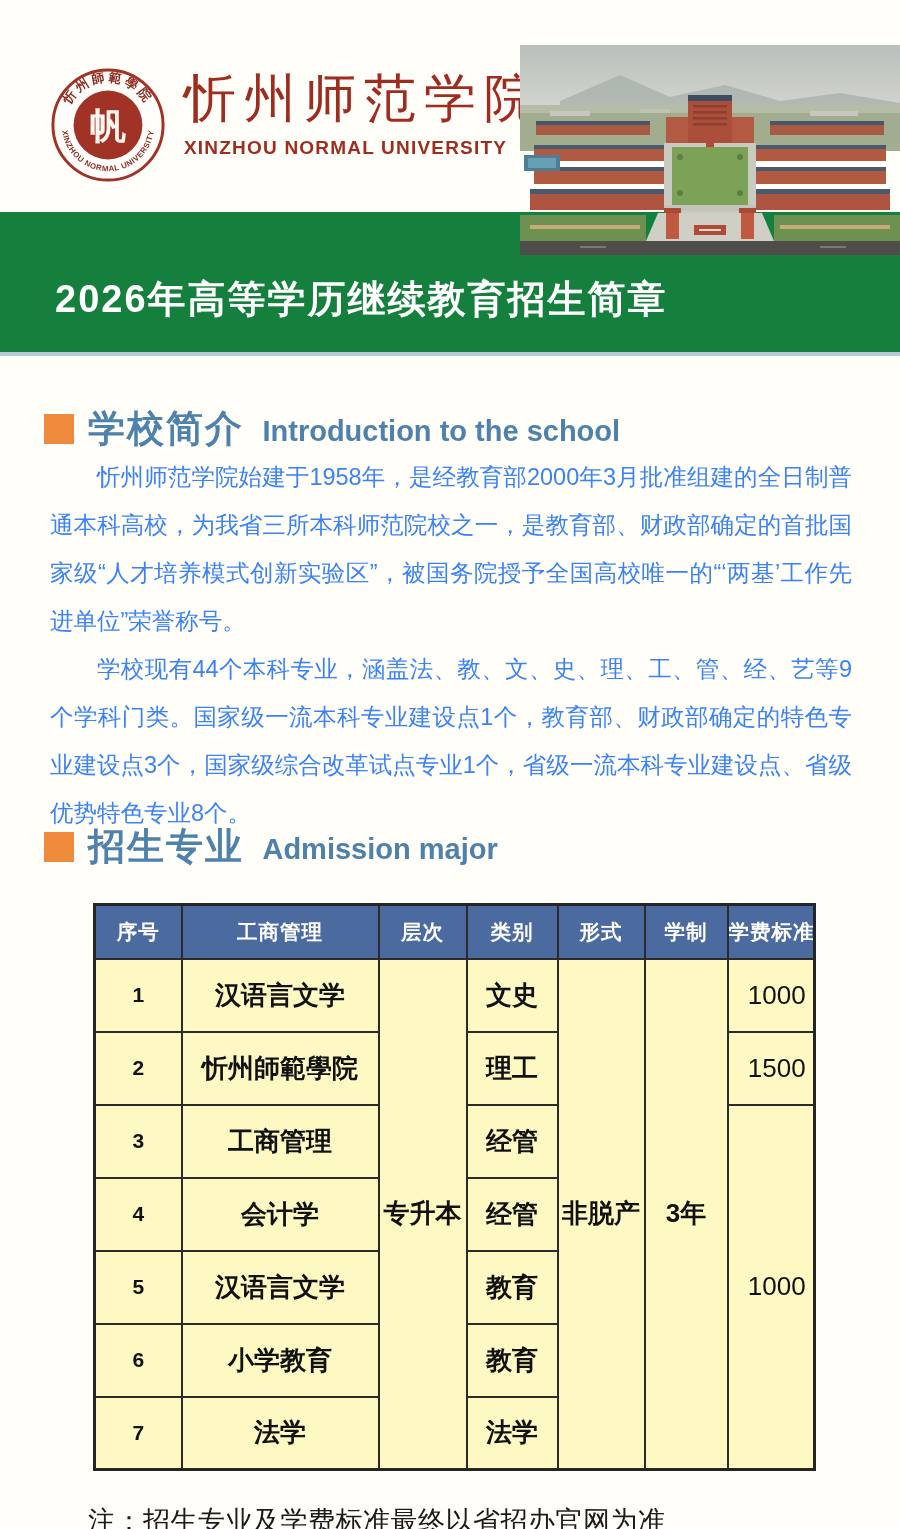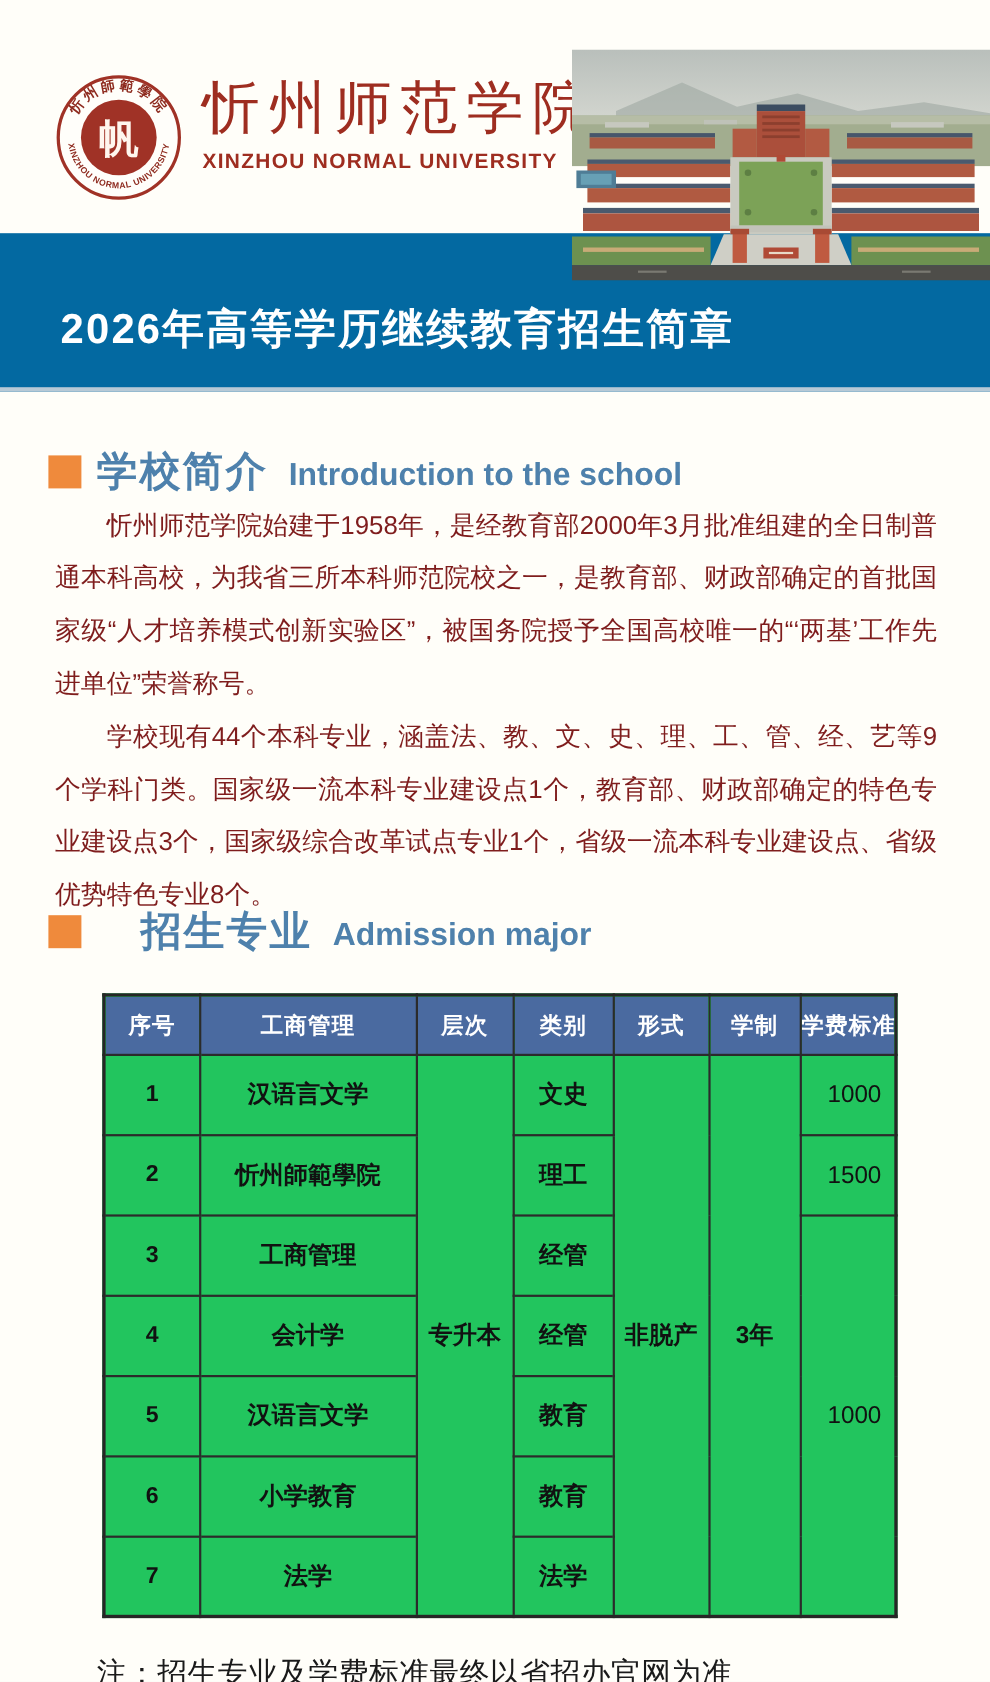--- a/index.html
+++ b/index.html
@@ -22,63 +22,63 @@
   }
   .uni-name-en{
     margin-top:10px;
     font-weight:bold;font-size:19px;letter-spacing:1.2px;
     color:#9E2D20;white-space:nowrap;
   }
   .photo{position:absolute;left:520px;top:45px;width:380px;height:210px;z-index:2;display:block;}
   
   .banner{
     position:absolute;left:0;top:212px;width:900px;height:140px;
-    background:#0369a1;
+    background:#15803d;
     border-bottom:4px solid #B7C9D6;
     z-index:1;
   }
   .banner-title{
     position:absolute;left:55px;top:62px;
     font-size:38px;font-weight:bold;color:#ffffff;letter-spacing:2px;
     white-space:nowrap;
   }
   
   .section-header{position:absolute;left:44px;display:flex;align-items:center;height:46px;}
   .section-header .bullet{width:30px;height:30px;background:#EF8A3C;margin-right:14px;flex:0 0 auto;}
   .section-header .titles{white-space:nowrap;}
   .section-title-zh{font-size:37px;font-weight:bold;color:#4E81AC;letter-spacing:2px;}
   .section-title-en{font-size:29px;font-weight:bold;color:#4E81AC;margin-left:14px;}
   #section-intro{top:406px;}
-  #section-admission{top:824px;gap:40px;}
+  #section-admission{top:824px;}
   
   .intro-text{
     position:absolute;left:50px;top:453px;width:802px;
-    font-size:23.5px;line-height:48px;color:#7f1d1d;
+    font-size:23.5px;line-height:48px;color:#3b82f6;
     text-align:justify;
   }
   .intro-text p{margin:0;text-indent:2em;}
   
   .admission-table{
     position:absolute;left:93px;top:903px;width:720px;
     border-collapse:collapse;table-layout:fixed;
-    background:#22c55e;
+    background:#fef9c3;
   }
   .admission-table th,.admission-table td{
     border:2px solid #2b2b2b;
     text-align:center;vertical-align:middle;
     padding:0;overflow:hidden;
   }
   .admission-table{border:3px solid #262626;}
   .admission-table thead tr{height:54px;}
   .admission-table tbody tr{height:73px;}
   .admission-table th{
     background:#4A6AA0;color:#ffffff;
     font-size:20.5px;font-weight:bold;letter-spacing:1px;white-space:nowrap;
   }
-  .admission-table td{font-size:22px;font-weight:600;color:#111111;}
+  .admission-table td{font-size:26px;font-weight:600;color:#111111;}
   .admission-table td.fee-cell{font-weight:500;font-family:"Liberation Sans", sans-serif;padding-left:12px;}
   .admission-table td.row-number-cell{font-size:21px;font-weight:bold;}
   
   .footnote{
     position:absolute;left:88px;top:1476px;
     font-size:27px;color:#1a1a1a;letter-spacing:0.5px;
   }
 </style>
 </head>
 <body>

